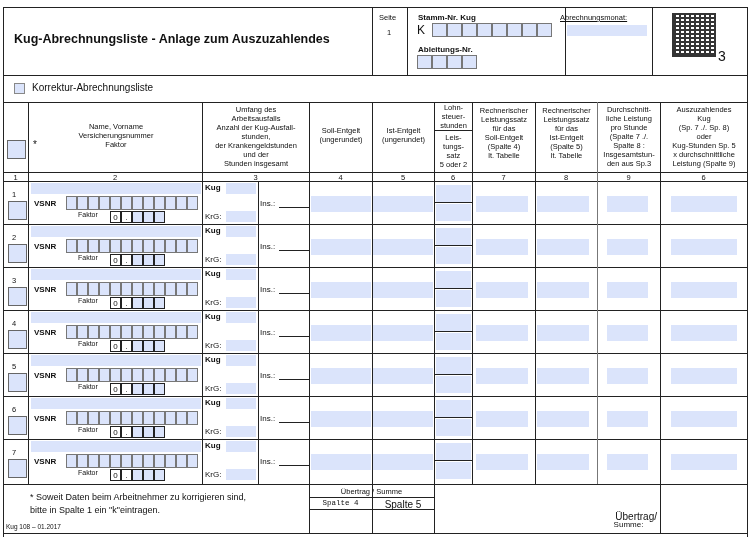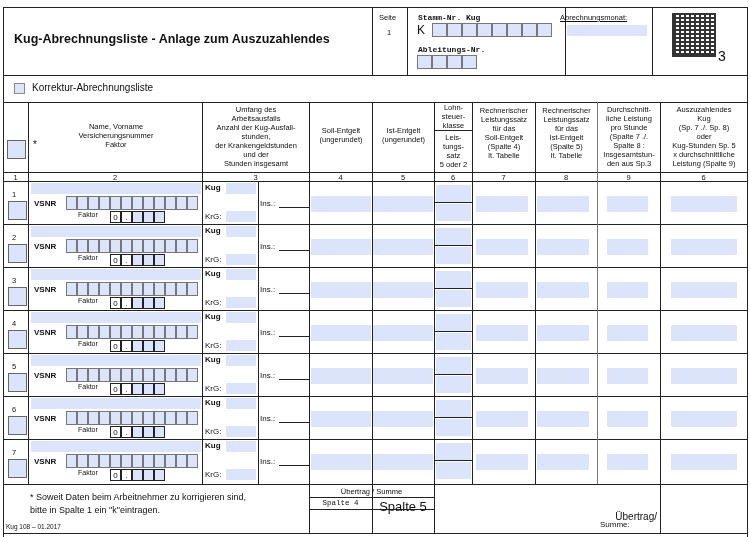--- a/index.html
+++ b/index.html
@@ -7,21 +7,21 @@
   body { font-family: "Liberation Sans", sans-serif; color: #111; position: relative; }
   .abs { position: absolute; }
   .fill { background: #dbe4fb; }
   .hl { position: absolute; height: 1px; background: #222; }
   .vl { position: absolute; width: 1px; background: #222; }
   .vlg { position: absolute; width: 1px; background: #777; }
 
   
   #title { left: 14px; top: 32px; font-size: 12.5px; font-weight: bold; }
   .sm { font-size: 7.5px; }
-  .smb { font-size: 8px; font-weight: bold; font-family: Liberation Mono, monospace; }
+  .smb { font-size: 8px; font-weight: bold; }
   .cell-box { position: absolute; border: 1px solid #777; background: #dbe4fb; }
   .qr { position: absolute; left: 672px; top: 13px; width: 44px; height: 44px;
         background:
           repeating-linear-gradient(90deg, #111 0 2px, transparent 2px 5px),
           repeating-linear-gradient(0deg, #111 0 2px, #fff 2px 4px);
         border: 2px solid #111; opacity: 0.85; }
   .hdr { position: absolute; font-size: 7.5px; text-align: center; line-height: 9px; }
   .colno { position: absolute; font-size: 7.5px; text-align: center; top: 173px; }
   .rownum { position: absolute; font-size: 7.5px; left: 12px; }
   .rowcheck { position: absolute; left: 8px; width: 19px; height: 19px; border: 1px solid #666; background: #dbe4fb; }
@@ -121,21 +121,21 @@
 stunden,
 der Krankengeldstunden
 und der
 Stunden insgesamt</div>
 <div class="hdr" style="left:310px;top:126px;width:62px;white-space:pre-line;">Soll-Entgelt
 (ungerundet)</div>
 <div class="hdr" style="left:373px;top:126px;width:61px;white-space:pre-line;">Ist-Entgelt
 (ungerundet)</div>
 <div class="hdr" style="left:435px;top:103px;width:37px;white-space:pre-line;">Lohn-
 steuer-
-klasse</div>
+stunden</div>
 <div class="hdr" style="left:435px;top:133px;width:37px;white-space:pre-line;">Leis-
 tungs-
 satz
 5 oder 2</div>
 <div class="hdr" style="left:473px;top:106px;width:62px;white-space:pre-line;">Rechnerischer
 Leistungssatz
 für das
 Soll-Entgelt
 (Spalte 4)
 lt. Tabelle</div>
@@ -466,18 +466,18 @@
     <div class="abs fill" style="left:537px;top:454px;width:52px;height:16px;"></div>
     <div class="abs fill" style="left:607px;top:454px;width:41px;height:16px;"></div>
     <div class="abs fill" style="left:671px;top:454px;width:66px;height:16px;"></div>
   </div>
 
 <div class="abs" style="left:30px;top:492px;font-size:9px;">* Soweit Daten beim Arbeitnehmer zu korrigieren sind,</div>
 <div class="abs" style="left:30px;top:505px;font-size:9px;">bitte in Spalte 1 ein "k"eintragen.</div>
 <div class="abs" style="left:6px;top:523px;font-size:6.5px;">Kug 108 – 01.2017</div>
 <div class="abs" style="left:309px;top:487px;width:125px;text-align:center;font-size:7.5px;">Übertrag / Summe</div>
 <div class="abs" style="left:309px;top:499px;width:63px;text-align:center;font-size:7.5px;font-family:Liberation Mono, monospace;">Spalte 4</div>
-<div class="abs" style="left:372px;top:499px;width:62px;text-align:center;font-size:13px;">Spalte 5</div>
+<div class="abs" style="left:372px;top:499px;width:62px;text-align:center;font-size:10px;">Spalte 5</div>
 <div class="abs" style="left:309px;top:510px;width:63px;height:23px;"></div>
 <div class="abs" style="left:372px;top:510px;width:62px;height:23px;"></div>
 <div class="abs" style="left:600px;top:511px;width:57px;text-align:right;font-size:10px;">Übertrag/</div>
-<div class="abs" style="left:600px;top:520px;width:57px;text-align:left;font-size:8px;">Summe:</div>
+<div class="abs" style="left:600px;top:520px;width:57px;text-align:center;font-size:8px;">Summe:</div>
 <div class="abs" style="left:661px;top:485px;width:86px;height:48px;"></div>
 
 </body></html>

